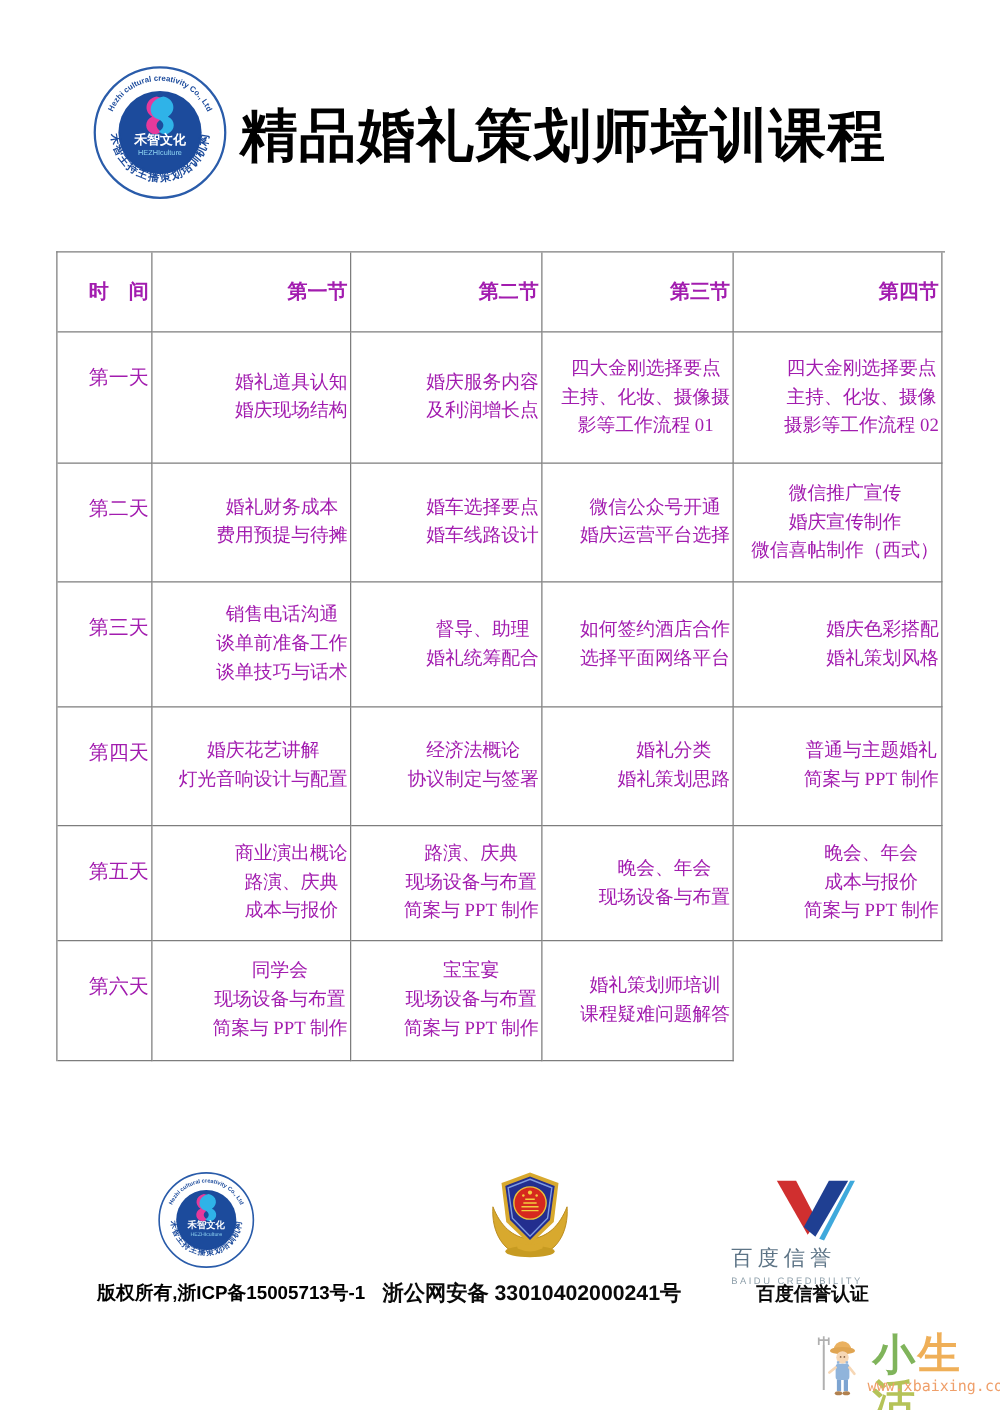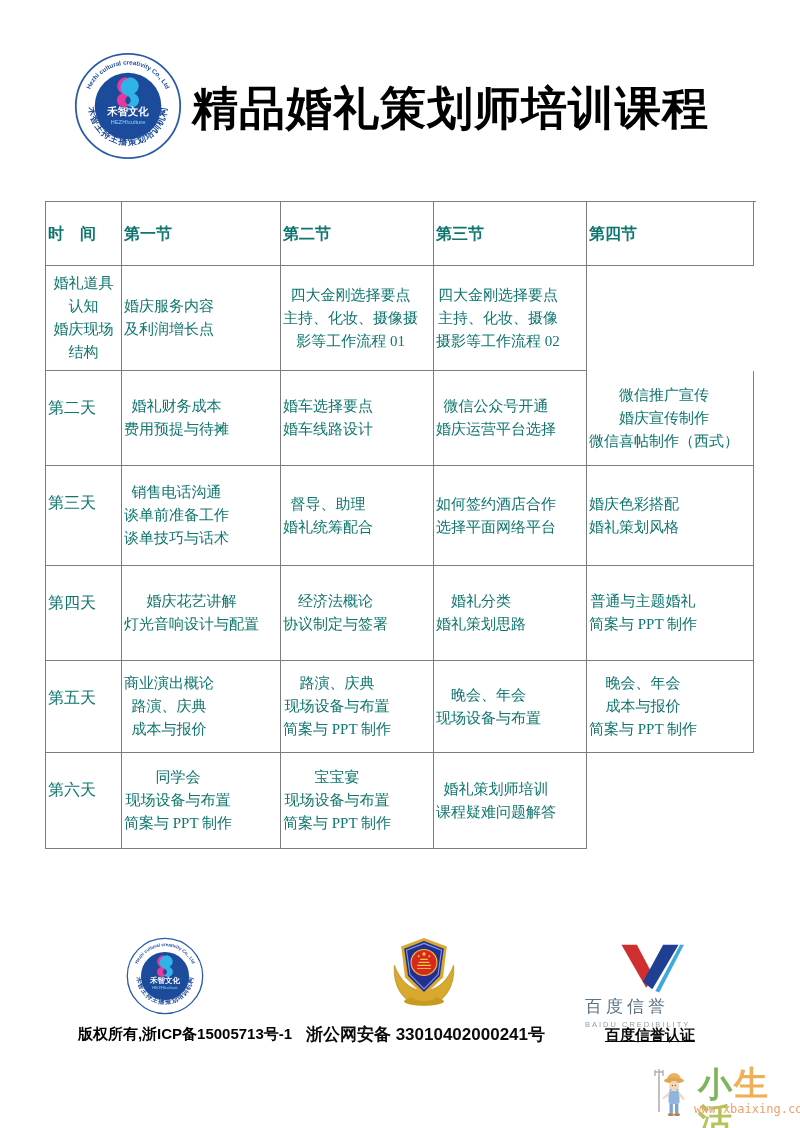--- a/index.html
+++ b/index.html
@@ -12,41 +12,41 @@
       font-family:"Liberation Serif","DejaVu Serif",serif;font-weight:700;
       font-size:46px;line-height:54px;color:#000;text-align:center;letter-spacing:1px;white-space:nowrap;}
 
   
   .course-table{position:absolute;left:45px;top:201px;width:710px;
       border-top:1px solid #7d7d7d;border-left:1px solid #7d7d7d;}
   .trow{display:grid;grid-template-columns:76px 159px 153px 153px 167px;}
   .rh0{height:64px}.rh1{height:105px}.rh2{height:95px}.rh3{height:100px}
   .rh4{height:95px}.rh5{height:92px}.rh6{height:96px}
   .tcell{border-right:1px solid #7d7d7d;border-bottom:1px solid #7d7d7d;
-      display:flex;align-items:center;justify-content:flex-start;
+      display:flex;align-items:center;justify-content:flex-end;
       box-sizing:border-box;padding:4px 2px;
       font-family:"Liberation Serif","DejaVu Serif",serif;
-      font-size:15px;line-height:23px;color:#0f766e;}
+      font-size:15px;line-height:23px;color:#a21caf;}
   .tcell span{white-space:pre-line;text-align:center;display:block;}
   .tcell.th{font-weight:700;font-size:16px;}
   .tcell.day{align-items:flex-start;padding-top:25px;font-size:16px;}
 
   
   .brand-logo-small{position:absolute;left:126px;top:937px;width:78px;height:78px;}
   .copyright-text{position:absolute;left:60px;top:1025px;width:250px;text-align:center;
       font-weight:700;font-size:15px;color:#000000;}
   .police-badge{position:absolute;left:386px;top:930px;width:76px;height:80px;}
   .police-text{position:absolute;left:305px;top:1023px;width:240px;text-align:right;
       font-weight:700;font-size:17px;color:#0a0a0a;}
   .baidu-block{position:absolute;left:585px;top:940px;width:130px;}
   .baidu-v{width:74px;height:54px;margin:0 auto;display:block;}
   .baidu-cn{font-size:17px;color:#5d7486;letter-spacing:4px;margin-top:1px;}
   .baidu-en{font-size:7.5px;color:#8fa0ab;letter-spacing:2px;margin-top:2px;}
   .baidu-cert{position:absolute;left:585px;top:1026px;width:130px;text-align:center;
-      font-weight:700;font-size:15px;color:#0a0a0a;text-decoration:underline;}
+      font-weight:700;font-size:15px;color:#0a0a0a;}
 
   
   .watermark{position:absolute;left:650px;top:1064px;width:145px;height:60px;}
   .farmer{position:absolute;left:0;top:4px;width:44px;height:54px;opacity:.9;}
   .wm-chars{position:absolute;left:48px;top:2px;font-weight:700;font-size:34px;line-height:36px;
       font-family:"Liberation Sans",sans-serif;letter-spacing:2px;opacity:.85;}
   .wm-c1{color:#6aa83f;} .wm-c2{color:#eda23c;display:inline-block;transform:translateY(-1px);}
   .wm-c3{color:#a9b93c;}
   .wm-url{position:absolute;left:44px;top:38px;font-family:"DejaVu Sans Mono",monospace;
       font-size:12px;color:#ef9f6a;letter-spacing:0px;white-space:nowrap;}
@@ -95,20 +95,23 @@
         </div>
       <div class="tcell th">
           <span>第三节</span>
         </div>
       <div class="tcell th">
           <span>第四节</span>
         </div>
     </div>
 
     <div class="trow rh1">
+      <div class="tcell day">
+          <span>第一天</span>
+        </div>
       <div class="tcell">
           <span>婚礼道具认知
 婚庆现场结构</span>
         </div>
       <div class="tcell">
           <span>婚庆服务内容
 及利润增长点</span>
         </div>
       <div class="tcell">
           <span>四大金刚选择要点

